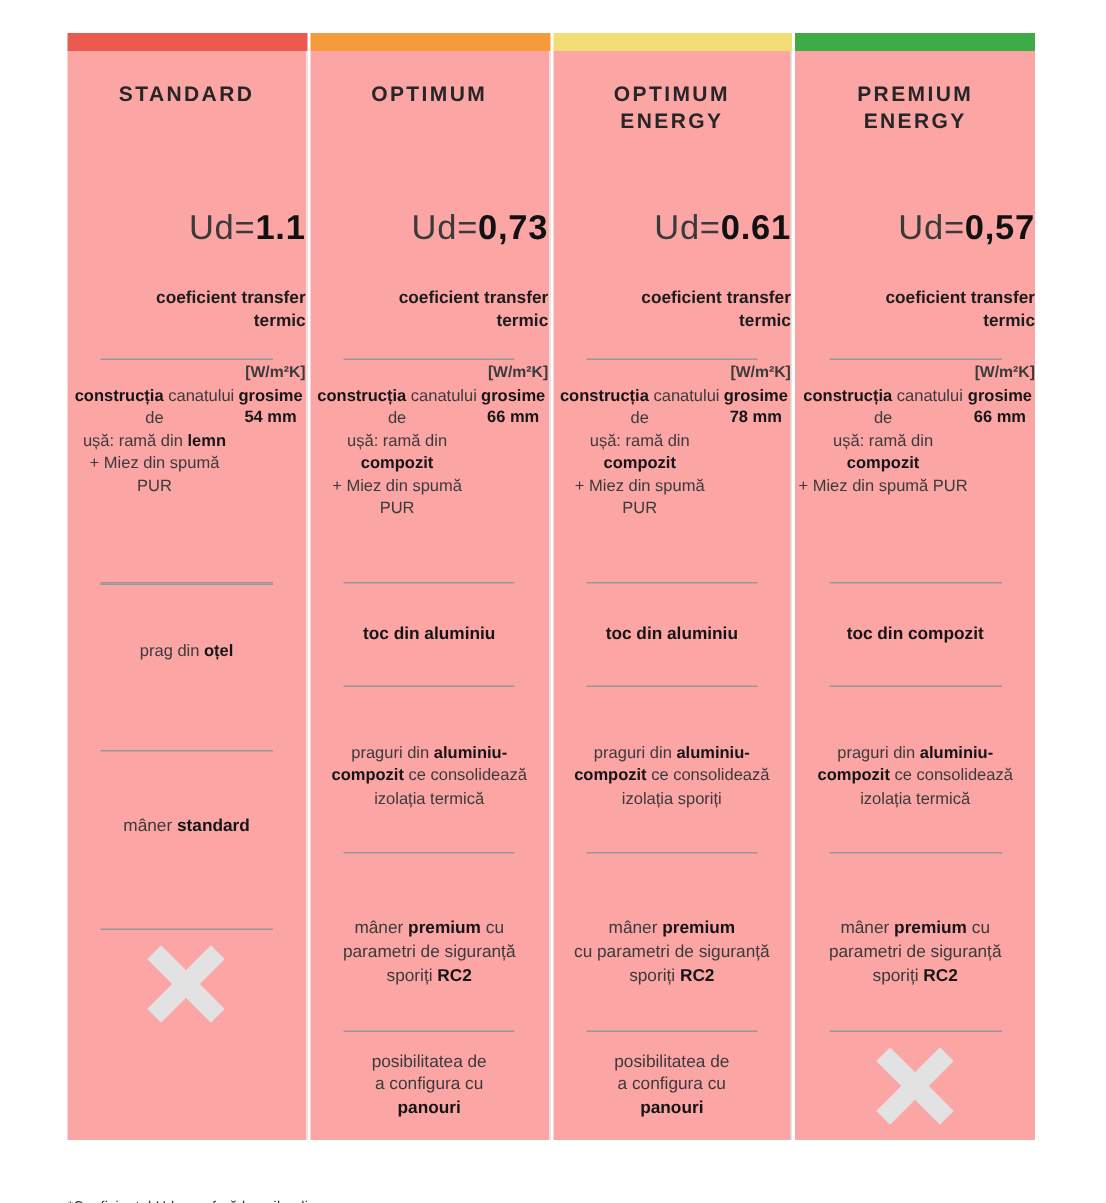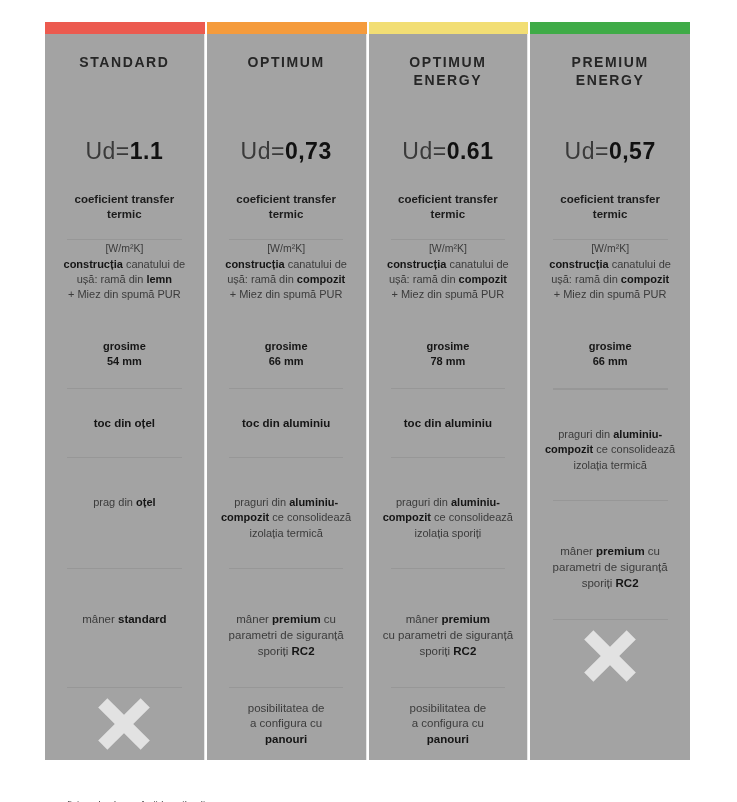--- a/index.html
+++ b/index.html
@@ -1,32 +1,32 @@
 <!DOCTYPE html>
 <html><head>
 <meta charset="utf-8">
 <style>
   html,body{margin:0;padding:0;background:#ffffff;}
   body{width:737px;height:802px;font-family:"Liberation Sans",sans-serif;color:#3b3b3b;position:relative;}
   .page{padding:22px 47px 0 45px;}
   .columns{display:grid;grid-template-columns:repeat(4,1fr);column-gap:2px;width:645px;}
   .col{display:flex;flex-direction:column;}
   .bar{height:12px;width:100%;}
-  .body{background:#a3a3a3;flex:1;}
+  .body{background:#fca5a5;flex:1;}
   .col:not(:last-child) .body{border-right:1px solid #e6e6e6;}
   .r{text-align:center;white-space:pre-line;box-sizing:border-box;overflow:visible;}
   .r-head{height:205px;position:relative;}
   .title{position:absolute;top:20px;left:0;right:0;margin:0;font-size:14px;font-weight:800;letter-spacing:1.6px;color:#262626;line-height:1.25;text-align:center;white-space:pre-line;}
-  .ud-block{position:absolute;top:86px;left:0;right:0;text-align:center;}
+  .ud-block{position:absolute;top:86px;left:0;right:0;text-align:right;}
   .ud{font-size:23px;color:#3a3a3a;letter-spacing:.5px;}
   .ud .num{font-weight:800;color:#111111;}
   .ud-caption{margin-top:9px;font-size:11.5px;font-weight:700;color:#1c1c1c;line-height:1.3;white-space:pre-line;}
-  .ud-unit{margin-top:2px;font-size:10.5px;color:#3b3b3b;}
+  .ud-unit{margin-top:2px;font-size:10.5px;color:#3b3b3b;font-weight:bold;}
   .sep{height:1px;width:72%;margin:0 auto;background:#979797;}
-  .r-construct{height:148px;display:flex;flex-direction:column;justify-content:space-between;padding:17px 2px 20px;font-size:11px;line-height:1.36;}
+  .r-construct{height:148px;display:flex;flex-direction:row;justify-content:space-between;padding:17px 2px 20px;font-size:11px;line-height:1.36;}
   .grosime{font-weight:700;color:#161616;font-size:11px;line-height:1.3;}
   .r-toc{height:68px;display:flex;align-items:center;justify-content:center;font-size:11.5px;}
   .r-prag{height:110px;padding-top:22px;font-size:11px;line-height:1.38;}
   .r-maner{height:118px;padding-top:26px;font-size:11.5px;line-height:1.4;}
   .r-bottom{height:72px;display:flex;align-items:center;justify-content:center;font-size:11.5px;line-height:1.35;position:relative;}
   .b{font-weight:700;color:#151515;}
   .x-mark{width:46px;height:46px;position:relative;}
   .x-mark::before,.x-mark::after{content:"";position:absolute;left:50%;top:50%;width:60px;height:13px;background:#e2e2e2;transform:translate(-50%,-50%) rotate(45deg);}
   .x-mark::after{transform:translate(-50%,-50%) rotate(-45deg);}
   .footnote{margin:39px 0 0 0;font-size:9.5px;color:#2e2e2e;letter-spacing:.2px;}
@@ -49,23 +49,20 @@
         </div>
       </div>
       <div class="sep"></div>
       <div class="r r-construct">
         <div><span class="b">construcția</span><span> canatului de
 ușă: ramă din </span><span class="b">lemn</span><span>
 + Miez din spumă PUR</span></div>
         <div class="grosime"><span>grosime</span><br><span>54 mm</span></div>
       </div>
       <div class="sep"></div>
-      <div class="r r-toc">
-        <div><span class="b">toc din oțel</span></div>
-      </div>
       <div class="sep"></div>
       <div class="r r-prag">
         <div><span>prag din </span><span class="b">oțel</span></div>
       </div>
       <div class="sep"></div>
       <div class="r r-maner">
         <div><span>mâner </span><span class="b">standard</span></div>
       </div>
       <div class="sep"></div>
       <div class="r r-bottom">
@@ -180,20 +177,23 @@
         </div>
       </div>
       <div class="sep"></div>
       <div class="r r-construct">
         <div><span class="b">construcția</span><span> canatului de
 ușă: ramă din </span><span class="b">compozit</span><span>
 + Miez din spumă PUR</span></div>
         <div class="grosime"><span>grosime</span><br><span>66 mm</span></div>
       </div>
       <div class="sep"></div>
+      <div class="r r-toc">
+        <div><span class="b">toc din compozit</span></div>
+      </div>
       <div class="sep"></div>
       <div class="r r-prag">
         <div><span>praguri din </span><span class="b">aluminiu-
 compozit</span><span> ce consolidează
 izolația termică</span></div>
       </div>
       <div class="sep"></div>
       <div class="r r-maner">
         <div><span>mâner </span><span class="b">premium</span><span> cu
 parametri de siguranță

